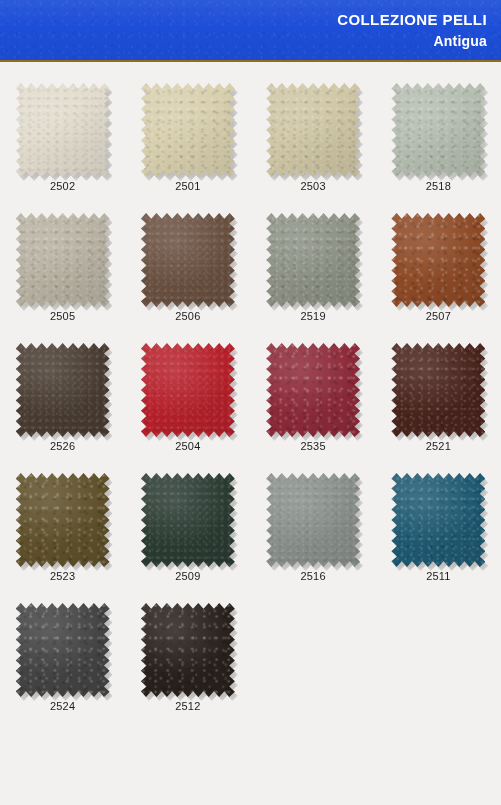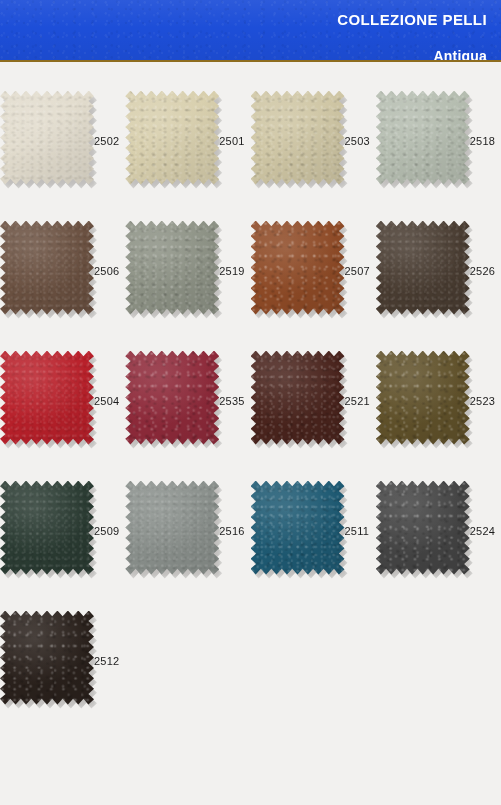--- a/index.html
+++ b/index.html
@@ -61,39 +61,39 @@
   .header-title {
     font-size: 15px;
     font-weight: bold;
     letter-spacing: .4px;
     white-space: nowrap;
   }
   .header-subtitle {
     font-size: 14px;
     font-weight: bold;
     letter-spacing: .2px;
-    margin-top: 18px;
+    margin-top: 3px;
     white-space: nowrap;
   }
 
   
   .grid {
     position: absolute;
     left: 0;
     top: 62px;
     width: 501px;
     display: flex;
     flex-wrap: wrap;
   }
   .cell {
     width: 125.25px;
     height: 130px;
     box-sizing: border-box;
     display: flex;
-    flex-direction: row;
+    flex-direction: column;
     align-items: center;
     justify-content: flex-start;
     padding-top: 21px;
   }
   .swatch-wrap {
     position: relative;
     width: 94px;
     height: 94px;
   }
   
@@ -251,20 +251,30 @@
         <div class="swatch" style="background: rgb(181, 189, 176);">
           <div class="grain" style="opacity: 0.55; background-size: 9px 8px, 11px 9px, 8px 10px, 12px 11px, 10px 9px, 13px 10px;"></div>
           <div class="sheen"></div>
         </div>
       </div>
       <div class="swatch-label">2518</div>
     </div>
     <div class="cell">
       <div class="swatch-wrap">
         <div class="swatch-shadow"></div>
+        <div class="swatch" style="background: rgb(184, 178, 162);">
+          <div class="grain" style="opacity: 0.55; background-size: 9px 8px, 11px 9px, 8px 10px, 12px 11px, 10px 9px, 13px 10px;"></div>
+          <div class="sheen"></div>
+        </div>
+      </div>
+      <div class="swatch-label">2505</div>
+    </div>
+    <div class="cell">
+      <div class="swatch-wrap">
+        <div class="swatch-shadow"></div>
         <div class="swatch" style="background: rgb(107, 81, 65);">
           <div class="grain" style="opacity: 0.35; background-size: 7.2px 6.4px, 8.8px 7.2px, 6.4px 8px, 9.6px 8.8px, 8px 7.2px, 10.4px 8px;"></div>
           <div class="sheen"></div>
         </div>
       </div>
       <div class="swatch-label">2506</div>
     </div>
     <div class="cell">
       <div class="swatch-wrap">
         <div class="swatch-shadow"></div>

